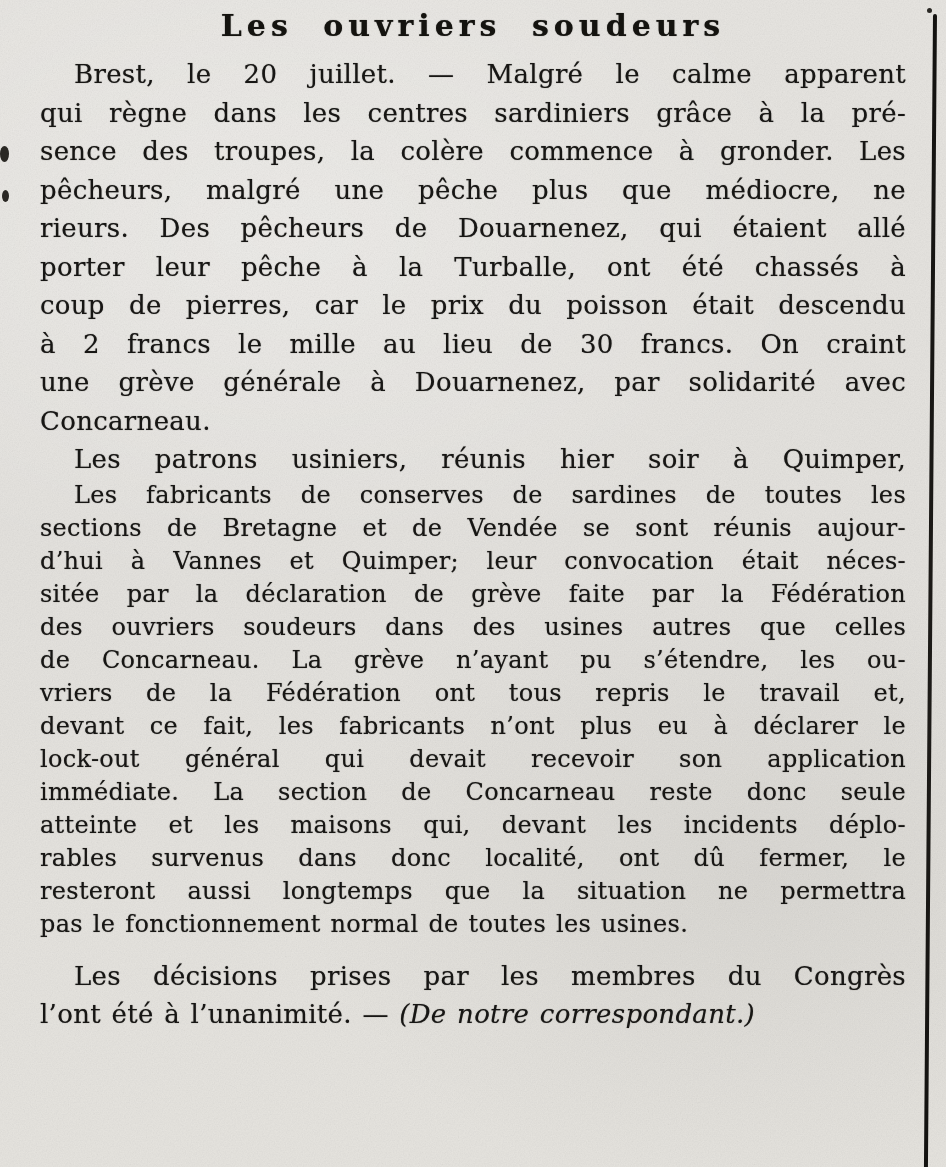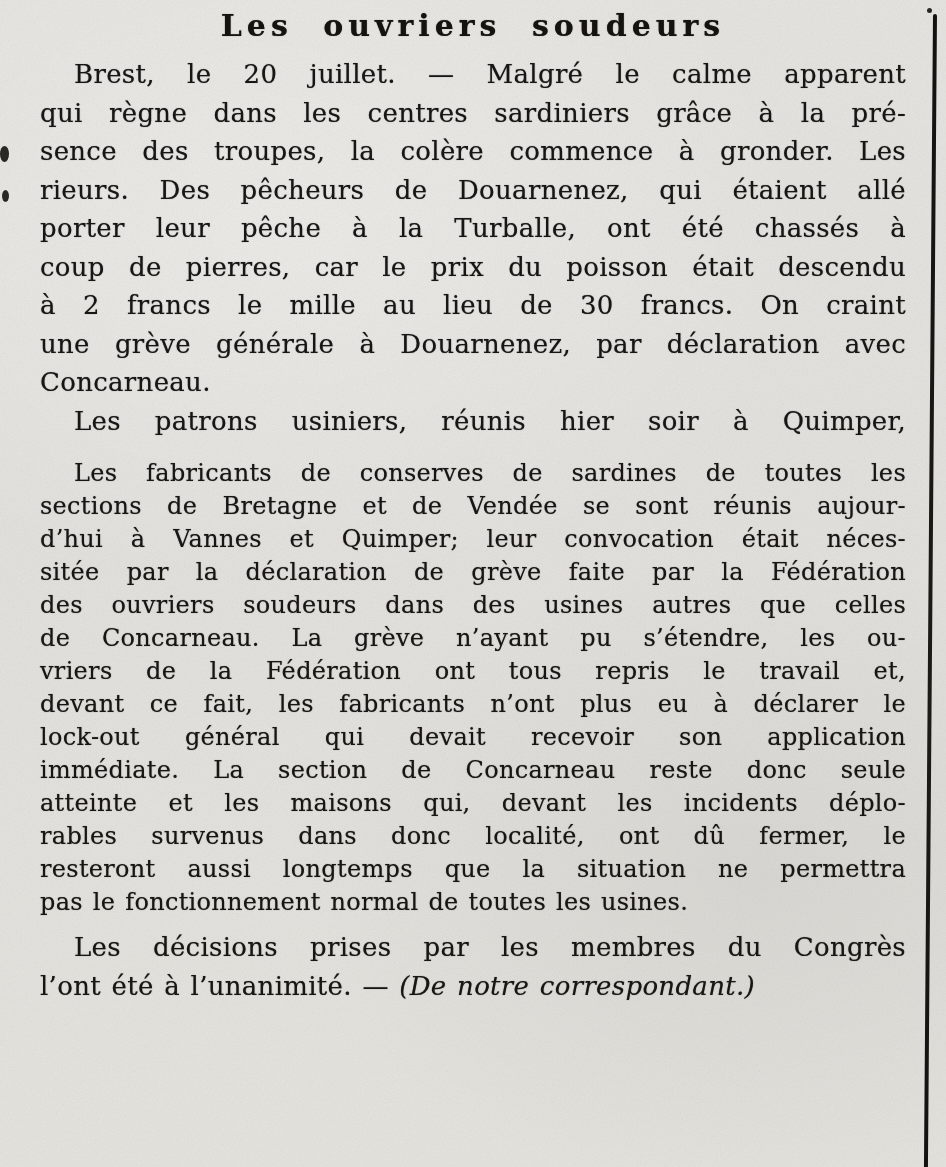--- a/index.html
+++ b/index.html
@@ -36,22 +36,22 @@
     font-weight: bold;
     text-align: center;
     letter-spacing: 5px;
     word-spacing: 15px;
     color: #14130f;
     text-shadow: 0 0 1px rgba(20,18,14,0.6);
   }
   .para { margin: 0; }
   .para.large { font-size: 26px; line-height: 38.5px; }
   .para.small { font-size: 24px; line-height: 33px; }
-  .para.gap-lg { margin-top: 17px; }
-  .para.gap-sm { margin-top: 9px; }
+  .para.gap-lg { }
+  .para.gap-sm { margin-top: 16px; }
   .line {
     white-space: normal;
     letter-spacing: 0.3px;
     word-spacing: 2px;
     text-shadow: 0 0 1px rgba(22,20,16,0.55);
   }
   .line.jfull { text-align: justify; text-align-last: justify; }
   .line.indent { text-indent: 34px; }
   .em { font-style: italic; text-align: center; }
   .col-rule {
@@ -73,25 +73,26 @@
 
 <div class="scan">
 
   <div class="column">
     <h1 class="title">Les ouvriers soudeurs</h1>
     <div>
         <div class="para large">
           <div class="line indent jfull"><span>Brest, le 20 juillet. — Malgré le calme apparent</span></div>
           <div class="line jfull"><span>qui règne dans les centres sardiniers grâce à la pré-</span></div>
           <div class="line jfull"><span>sence des troupes, la colère commence à gronder. Les</span></div>
+          <div class="line jfull"><span>pêcheurs, malgré une pêche plus que médiocre, ne</span></div>
           <div class="line jfull"><span>rieurs. Des pêcheurs de Douarnenez, qui étaient allé</span></div>
           <div class="line jfull"><span>porter leur pêche à la Turballe, ont été chassés à</span></div>
           <div class="line jfull"><span>coup de pierres, car le prix du poisson était descendu</span></div>
           <div class="line jfull"><span>à 2 francs le mille au lieu de 30 francs. On craint</span></div>
-          <div class="line jfull"><span>une grève générale à Douarnenez, par déclaration avec</span></div>
+          <div class="line jfull"><span>une grève générale à Douarnenez, par solidarité avec</span></div>
           <div class="line"><span>Concarneau.</span></div>
         </div>
         <div class="para large">
           <div class="line indent jfull"><span>Les patrons usiniers, réunis hier soir à Quimper,</span></div>
         </div>
         <div class="para small gap-lg">
           <div class="line indent jfull"><span>Les fabricants de conserves de sardines de toutes les</span></div>
           <div class="line jfull"><span>sections de Bretagne et de Vendée se sont réunis aujour-</span></div>
           <div class="line jfull"><span>d’hui à Vannes et Quimper; leur convocation était néces-</span></div>
           <div class="line jfull"><span>sitée par la déclaration de grève faite par la Fédération</span></div>

